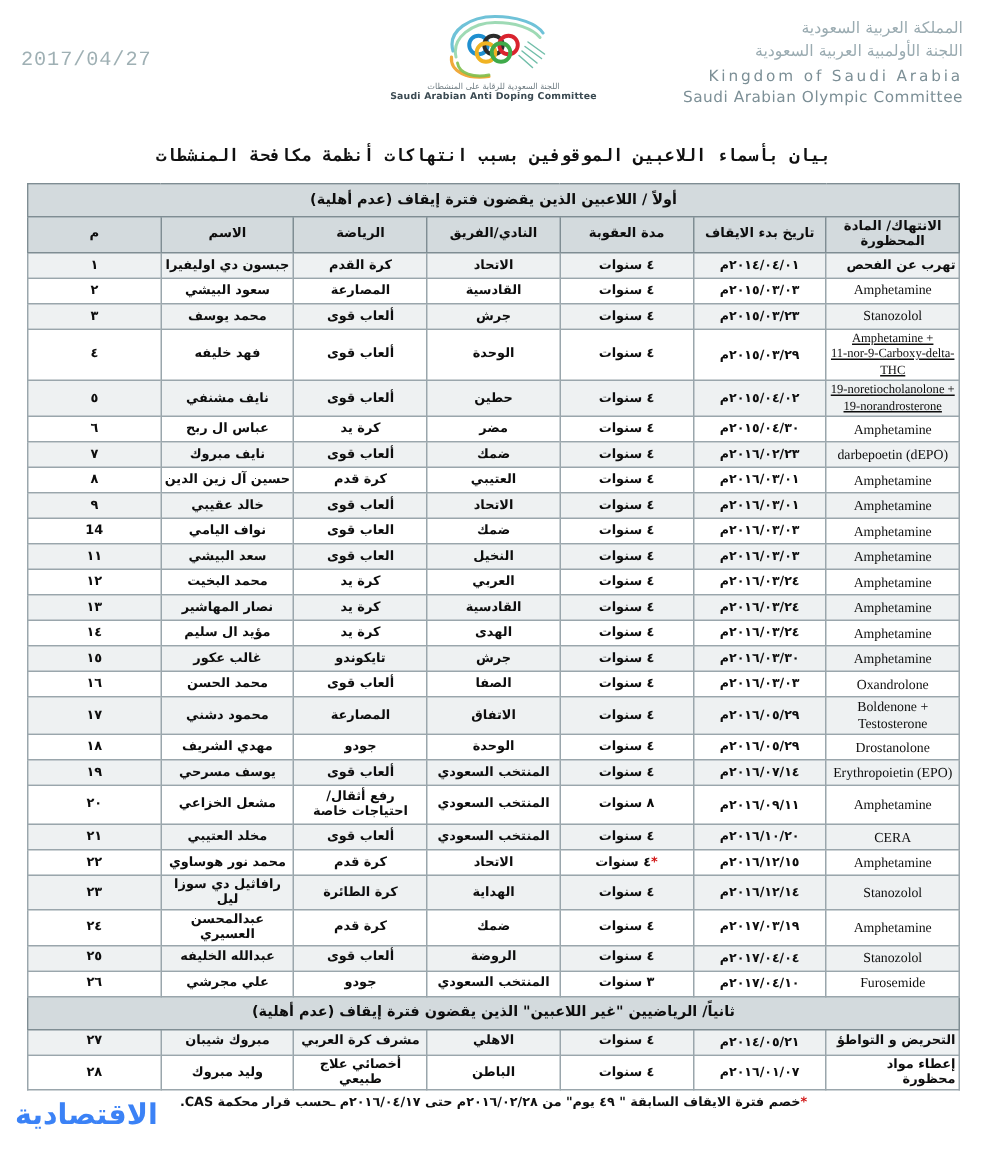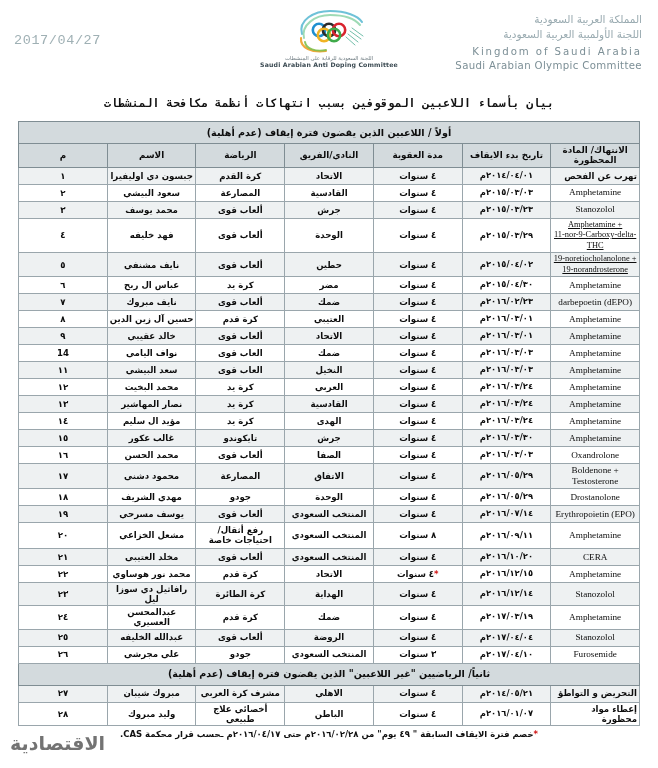--- a/index.html
+++ b/index.html
@@ -171,21 +171,21 @@
   
   .brand-bottom {
     position: absolute;
     left: 10px;
     bottom: 14px;
     direction: rtl;
   }
   .brand-bottom .brand-text {
     font-size: 19px;
     font-weight: bold;
-    color: #737373;
+    color: #3b82f6;
     letter-spacing: -0.5px;
   }
 </style>
 </head>
 <body>
 
 <div class="page-header">
 
   <div class="header-date">2017/04/27</div>
 

